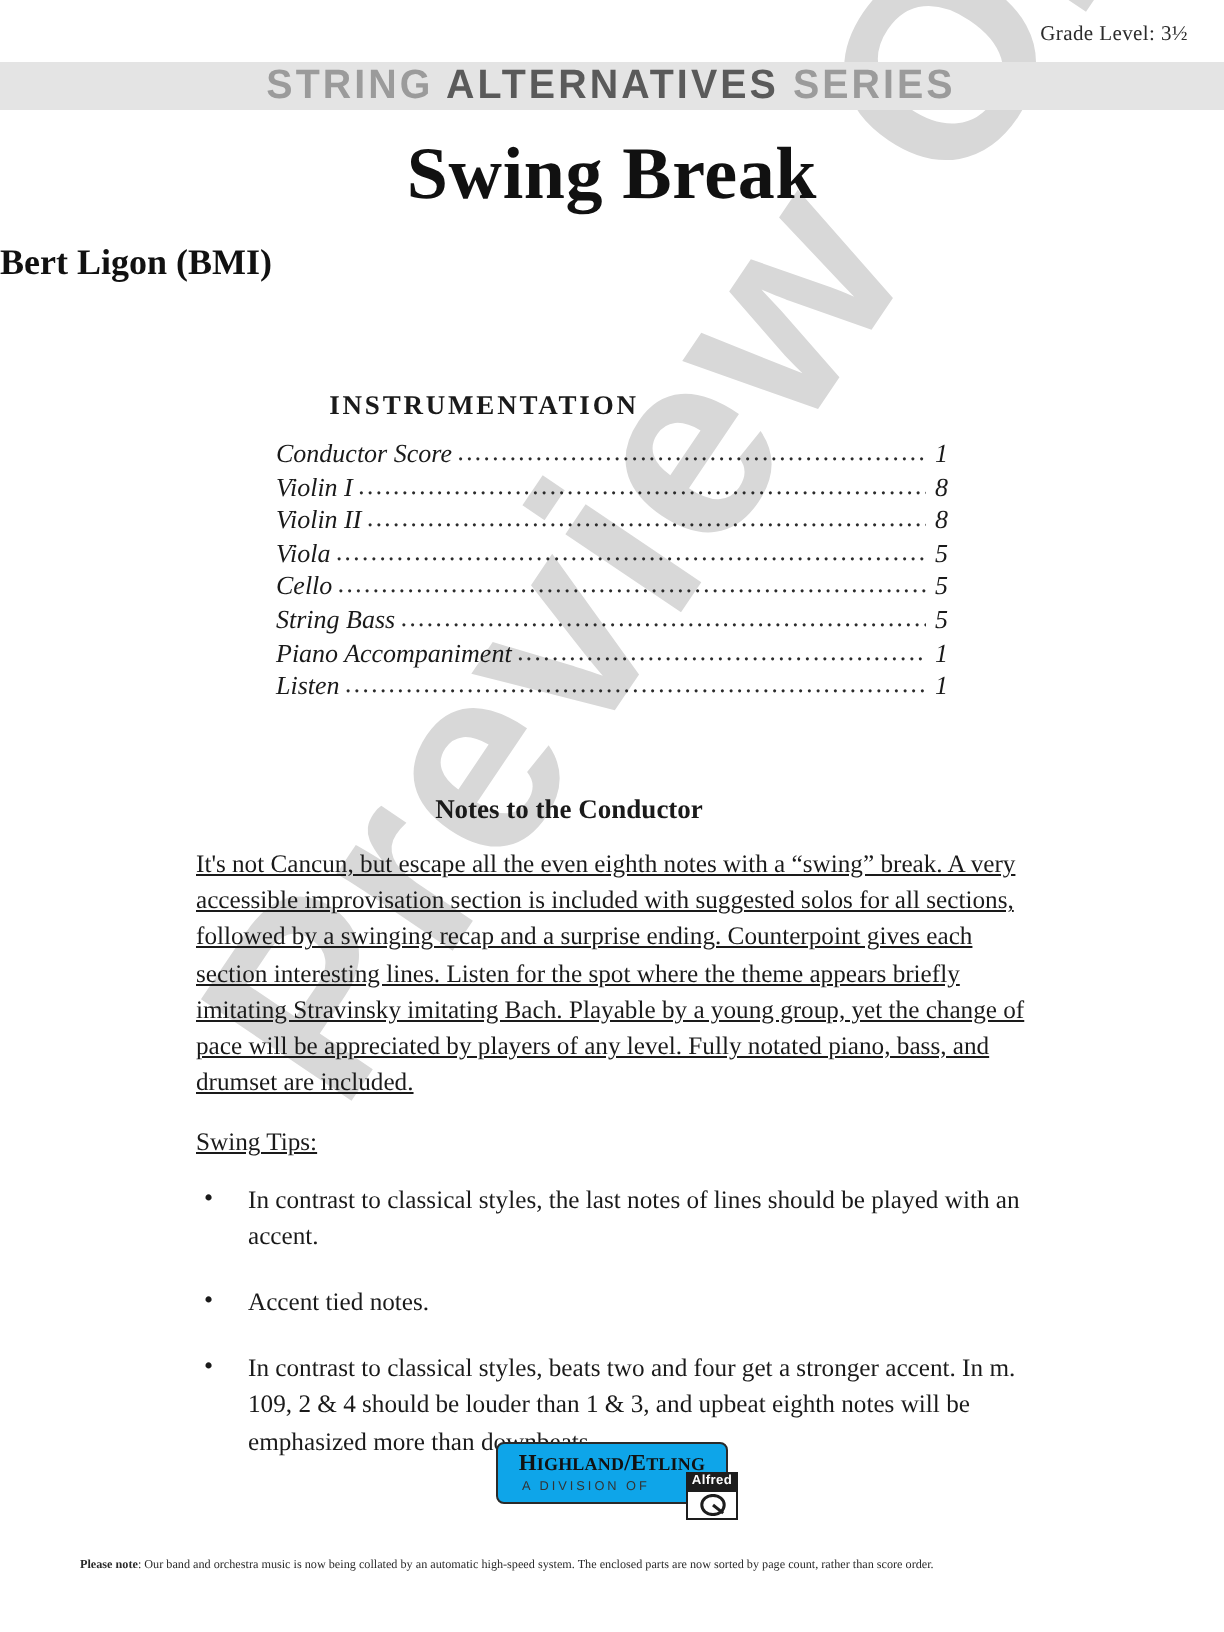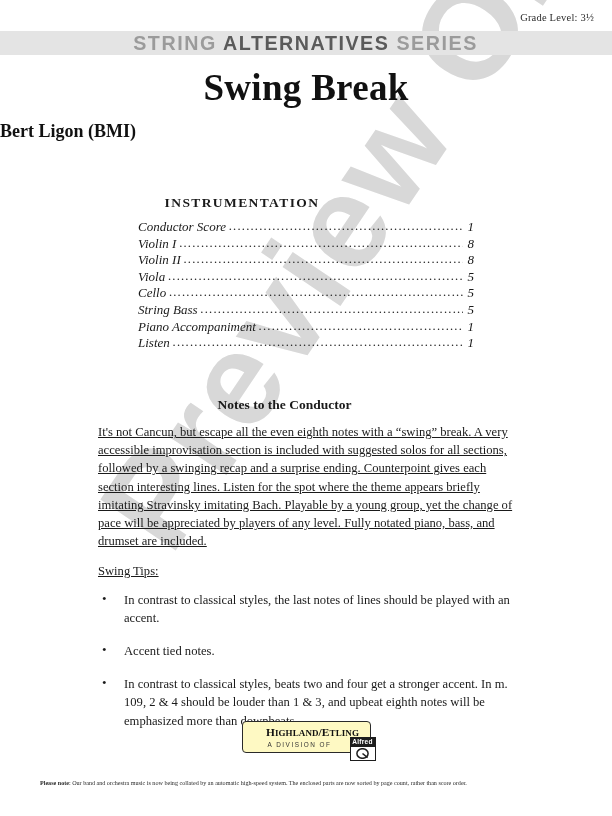--- a/index.html
+++ b/index.html
@@ -188,25 +188,25 @@
     left: 0;
     top: 721px;
     width: 612px;
     display: flex;
     justify-content: center;
   }
   .logo-box {
     position: relative;
     border: 1.2px solid #2a2a2a;
     border-radius: 4px;
-    padding: 4px 9px 4px 22px;
+    padding: 4px 9px 4px 9px;
     width: 96px;
     box-sizing: content-box;
     text-align: center;
-    background: #fef9c3;
+    background: #0ea5e9;
   }
   .logo-name {
     font-family: "Liberation Serif", serif;
     font-size: 11.4px;
     font-weight: bold;
     letter-spacing: .1px;
     color: #111;
     white-space: nowrap;
     line-height: 12px;
   }

